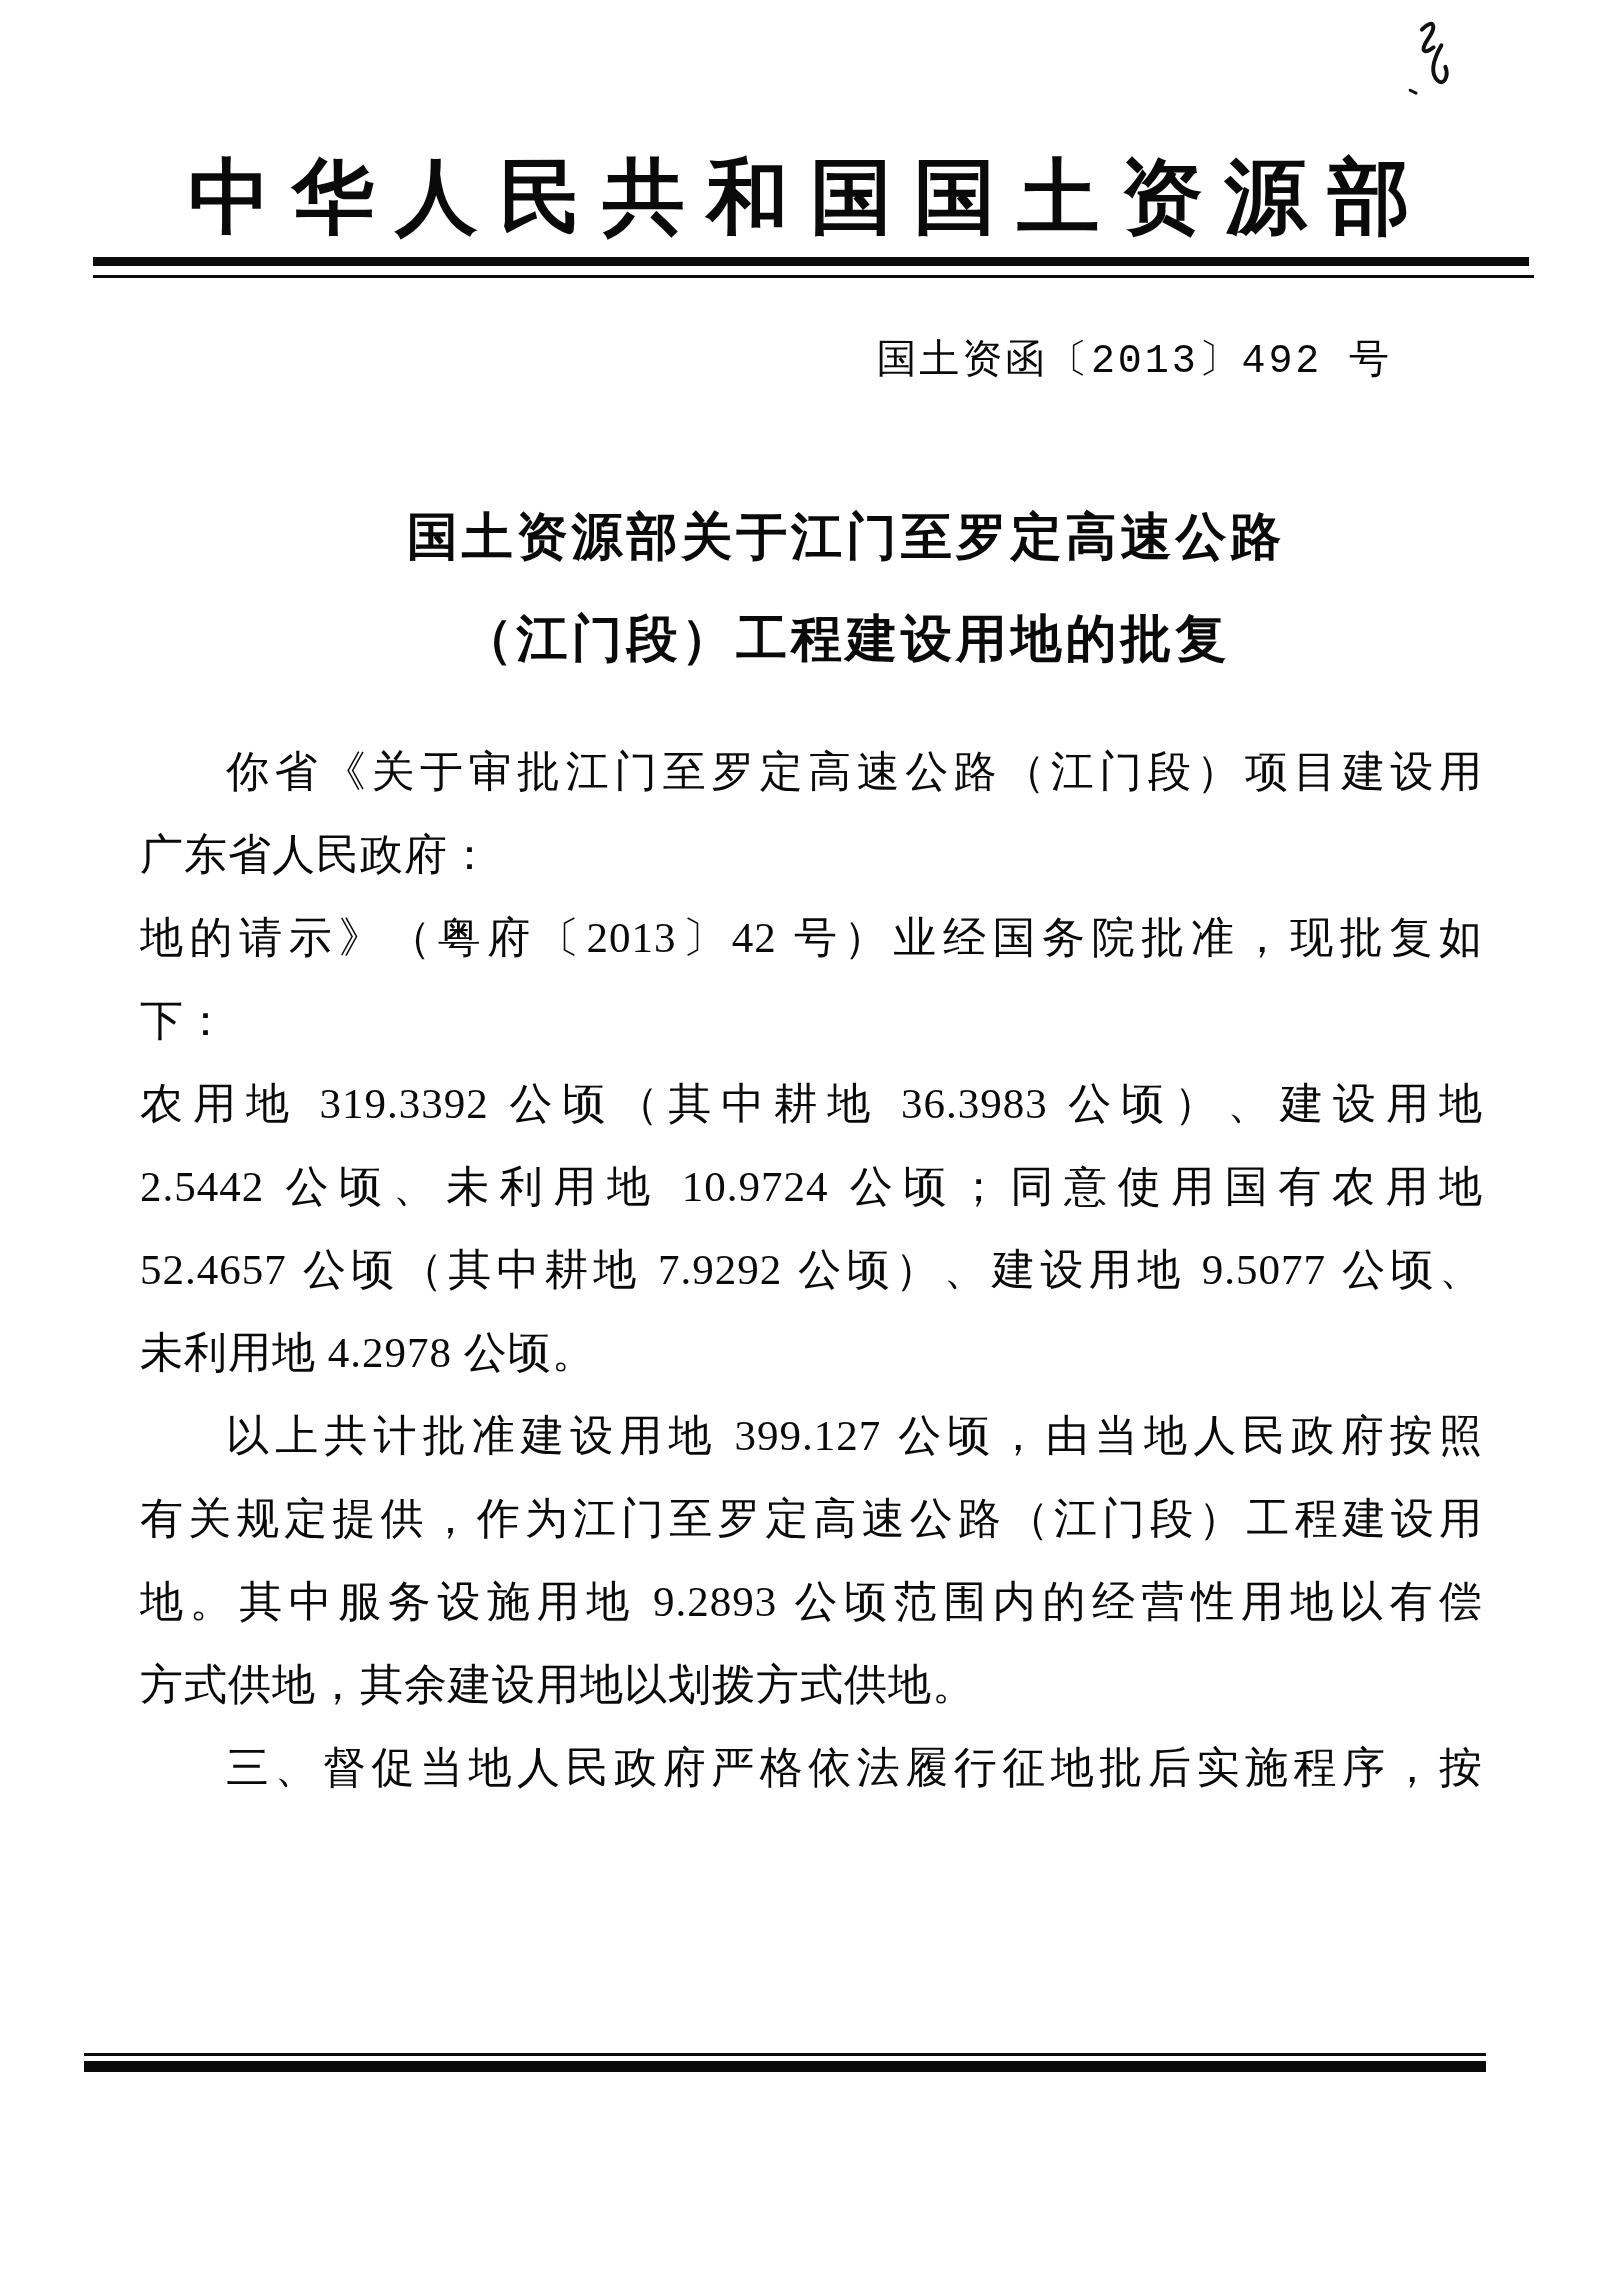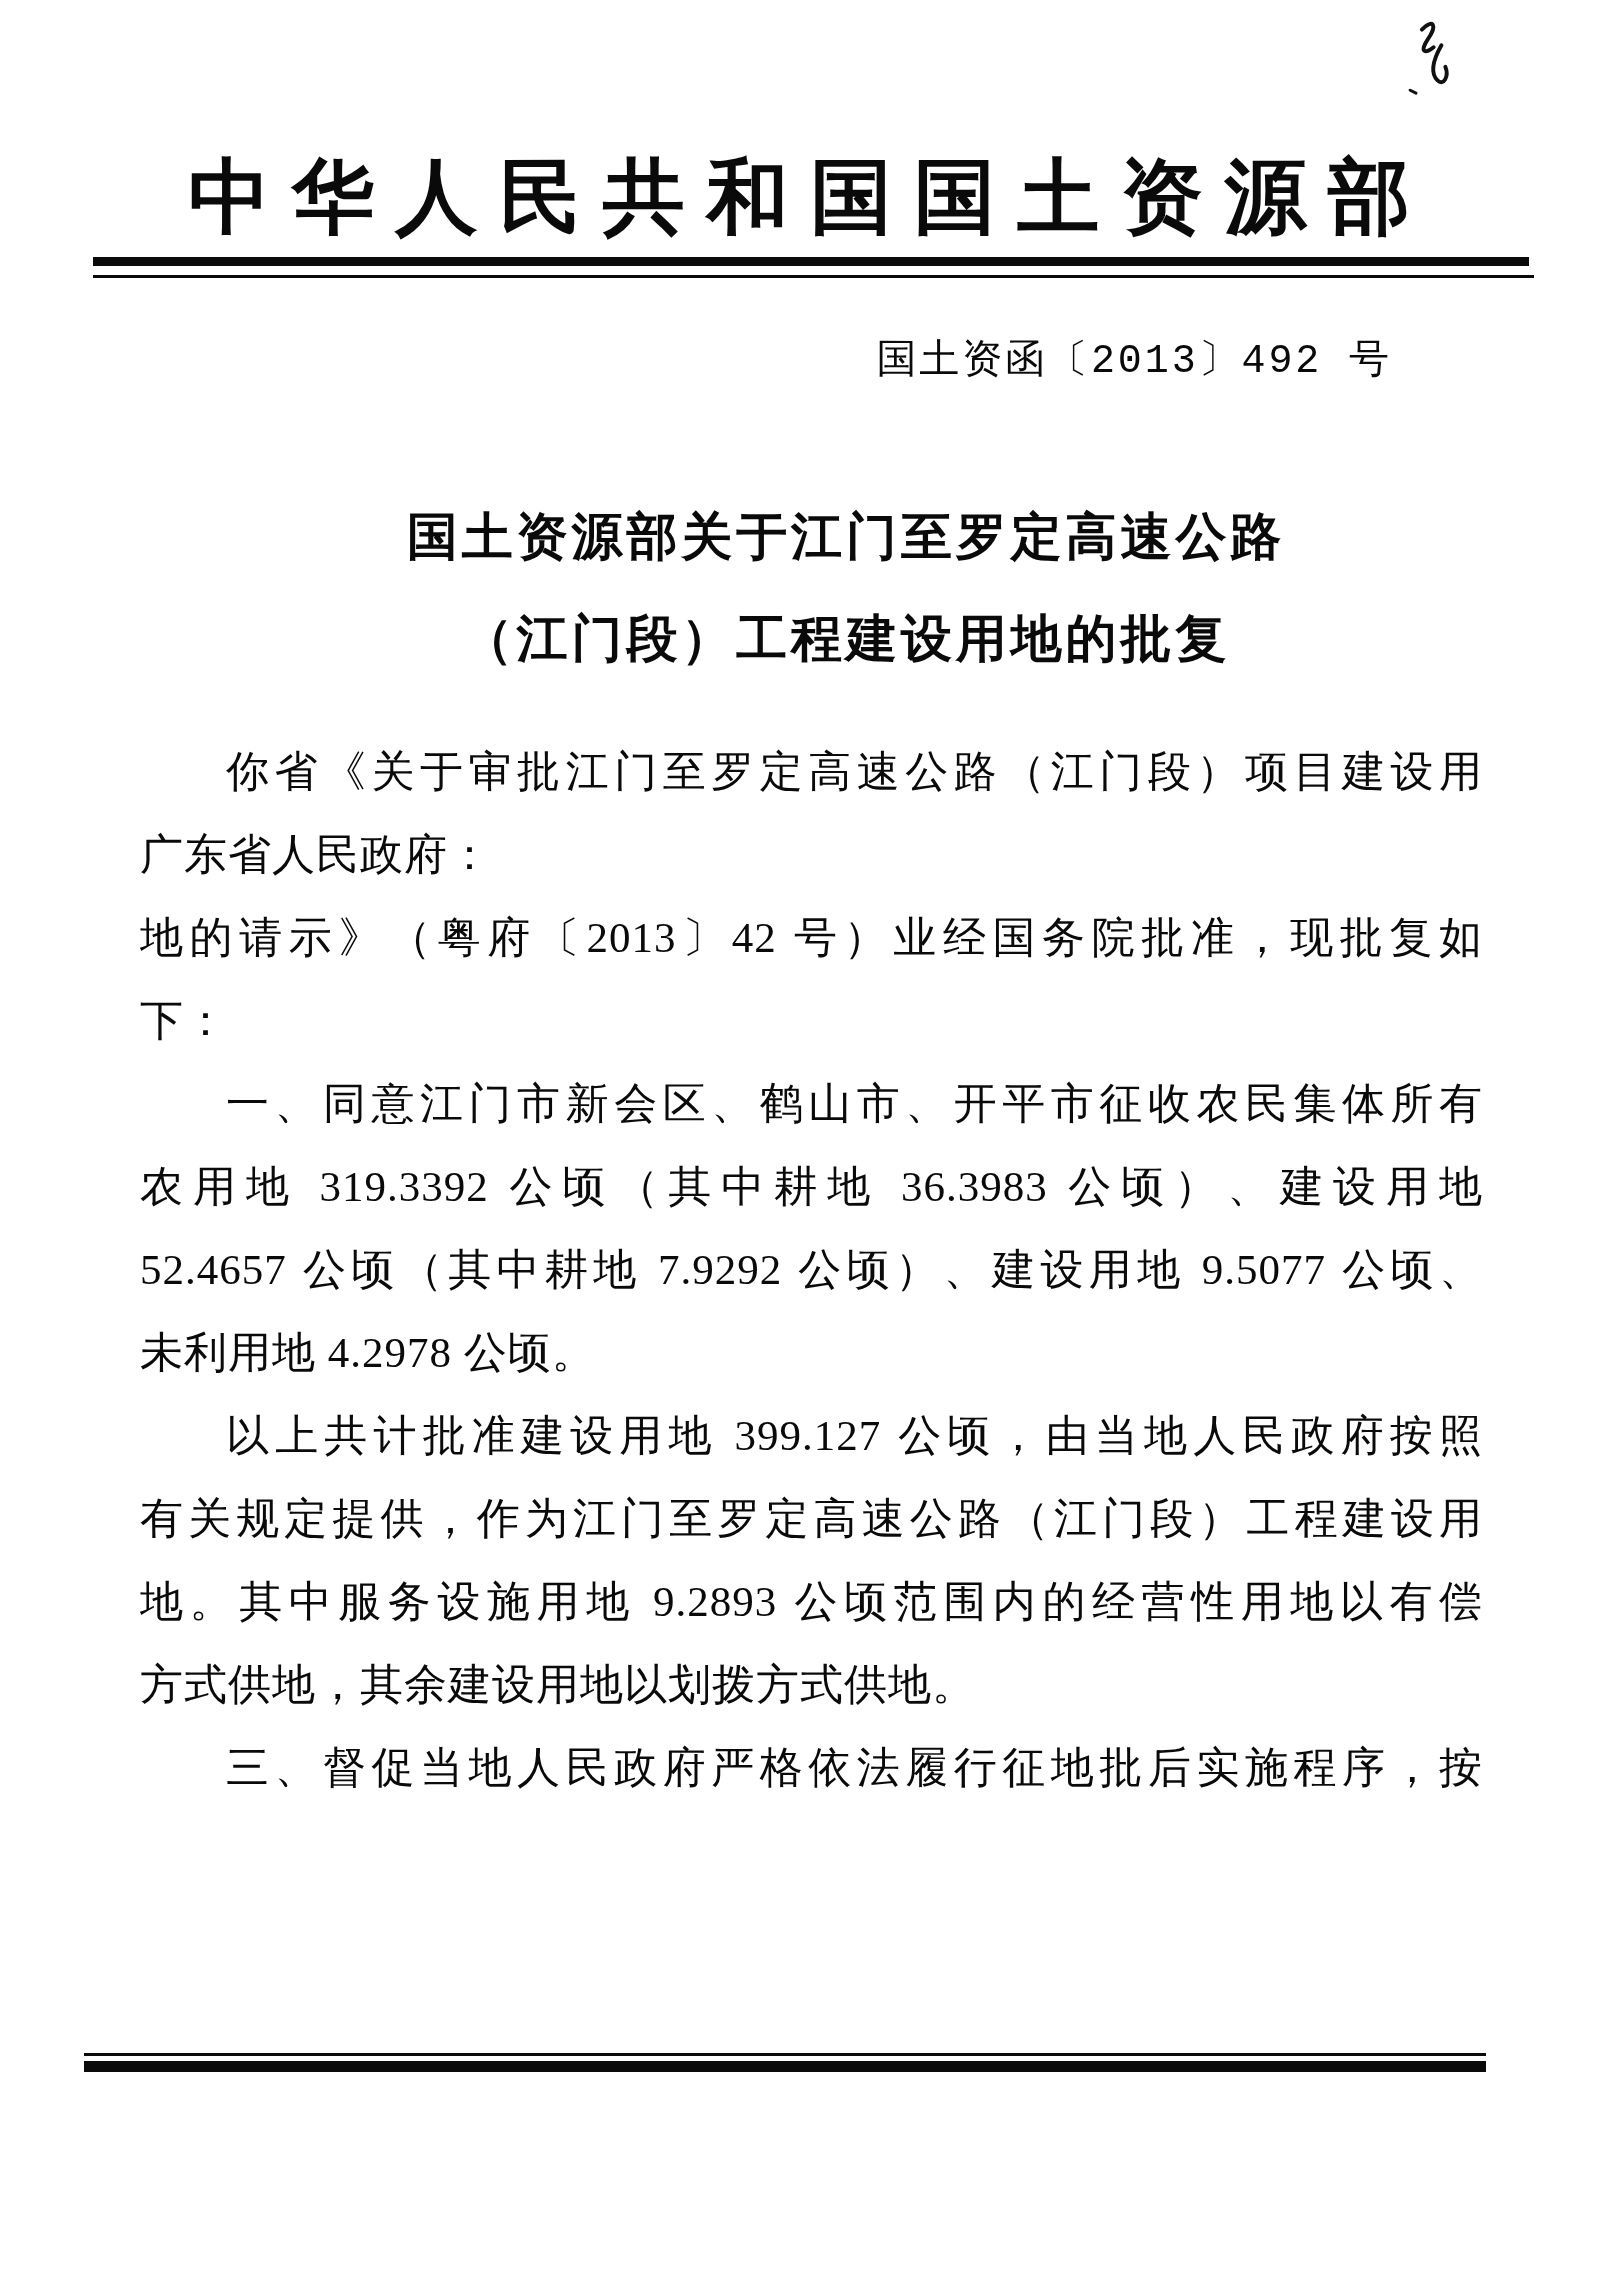--- a/index.html
+++ b/index.html
@@ -118,22 +118,22 @@
   <div class="doc-title">
     <div>国土资源部关于江门至罗定高速公路</div>
     <div>（江门段）工程建设用地的批复</div>
   </div>
 
   <div class="body-text">
     <div class="line indent fill">你省《关于审批江门至罗定高速公路（江门段）项目建设用</div>
     <div class="line">广东省人民政府：</div>
     <div class="line fill">地的请示》（粤府〔2013〕42 号）业经国务院批准，现批复如</div>
     <div class="line">下：</div>
-    <div class="line indent fill">一、同意江门市新会区、鹤山市、开平市征收农民集体所有</div>
     <div class="line fill">农用地 319.3392 公顷（其中耕地 36.3983 公顷）、建设用地</div>
+    <div class="line fill">2.5442 公顷、未利用地 10.9724 公顷；同意使用国有农用地</div>
     <div class="line fill">52.4657 公顷（其中耕地 7.9292 公顷）、建设用地 9.5077 公顷、</div>
     <div class="line">未利用地 4.2978 公顷。</div>
     <div class="line indent fill">以上共计批准建设用地 399.127 公顷，由当地人民政府按照</div>
     <div class="line fill">有关规定提供，作为江门至罗定高速公路（江门段）工程建设用</div>
     <div class="line fill">地。其中服务设施用地 9.2893 公顷范围内的经营性用地以有偿</div>
     <div class="line">方式供地，其余建设用地以划拨方式供地。</div>
     <div class="line indent fill">三、督促当地人民政府严格依法履行征地批后实施程序，按</div>
   </div>
 
   <div class="rule-thin ftr-thin"></div>

